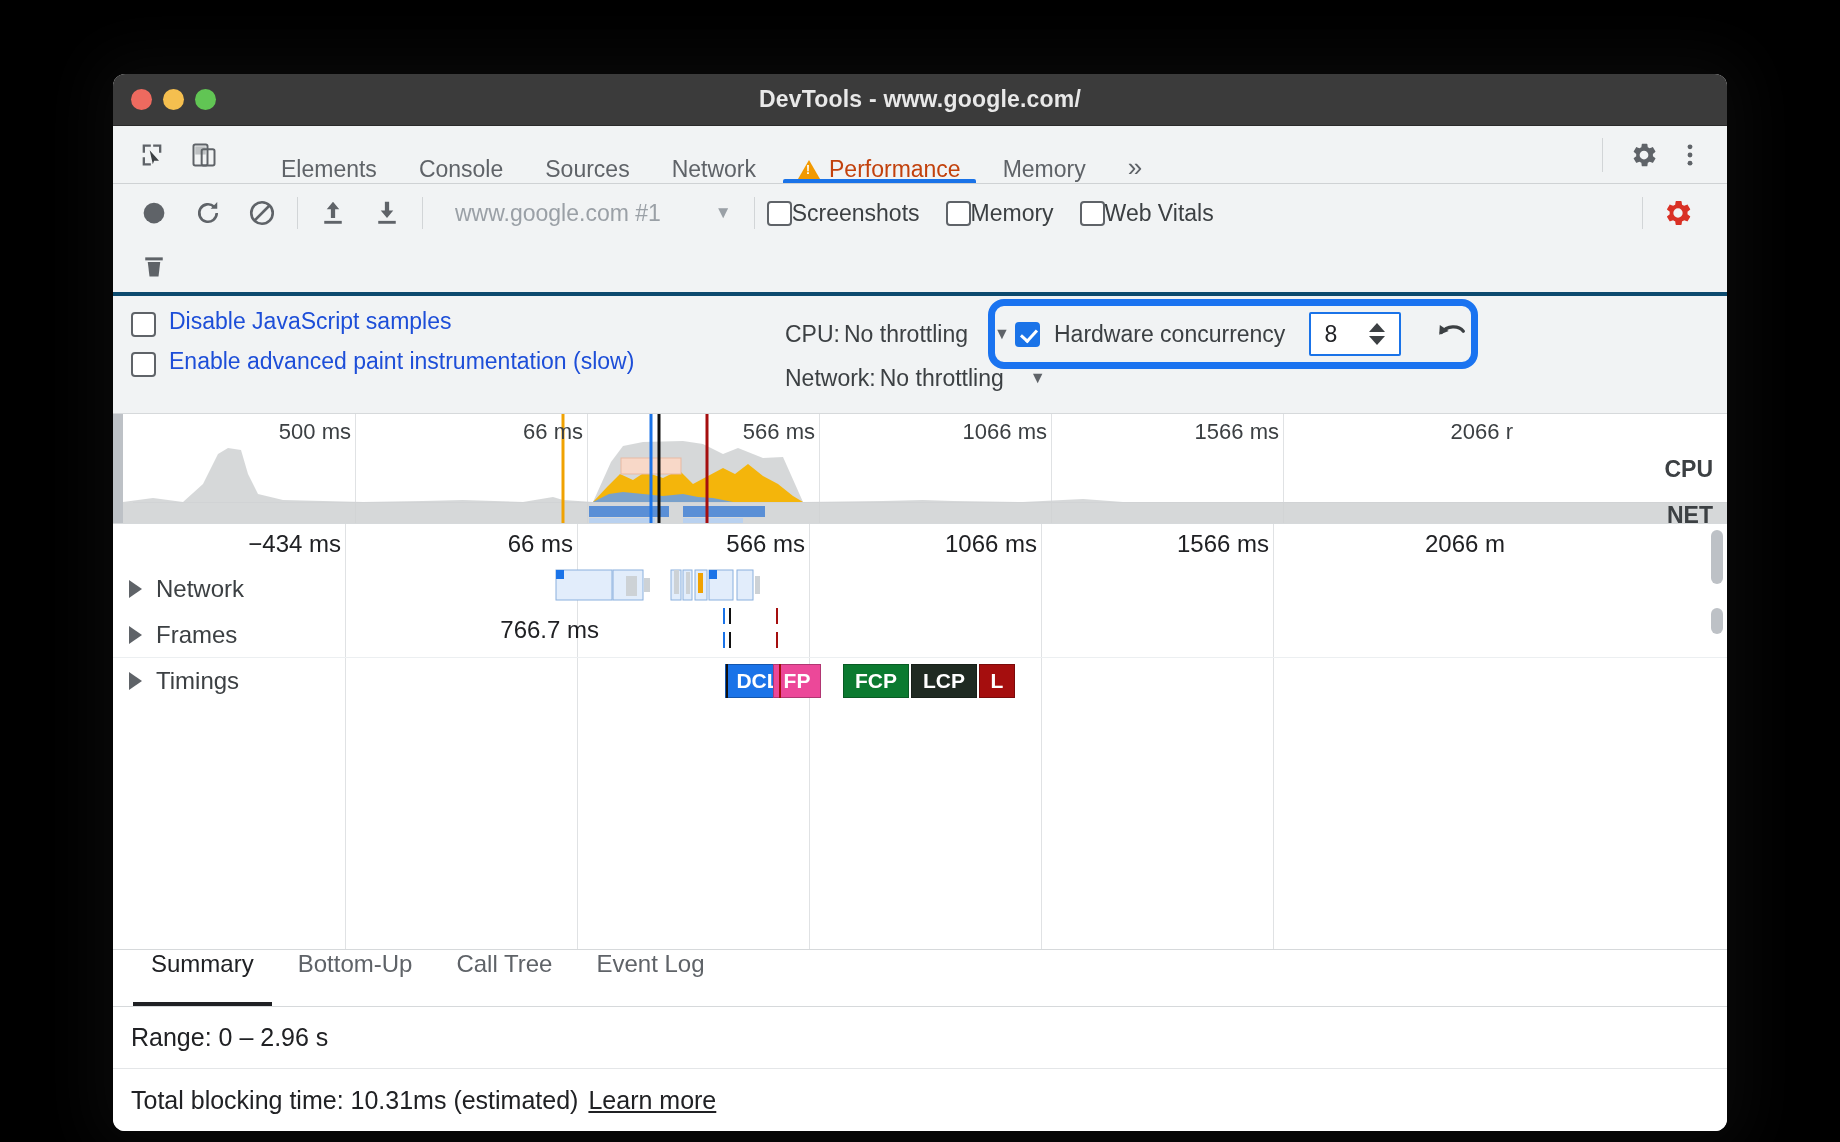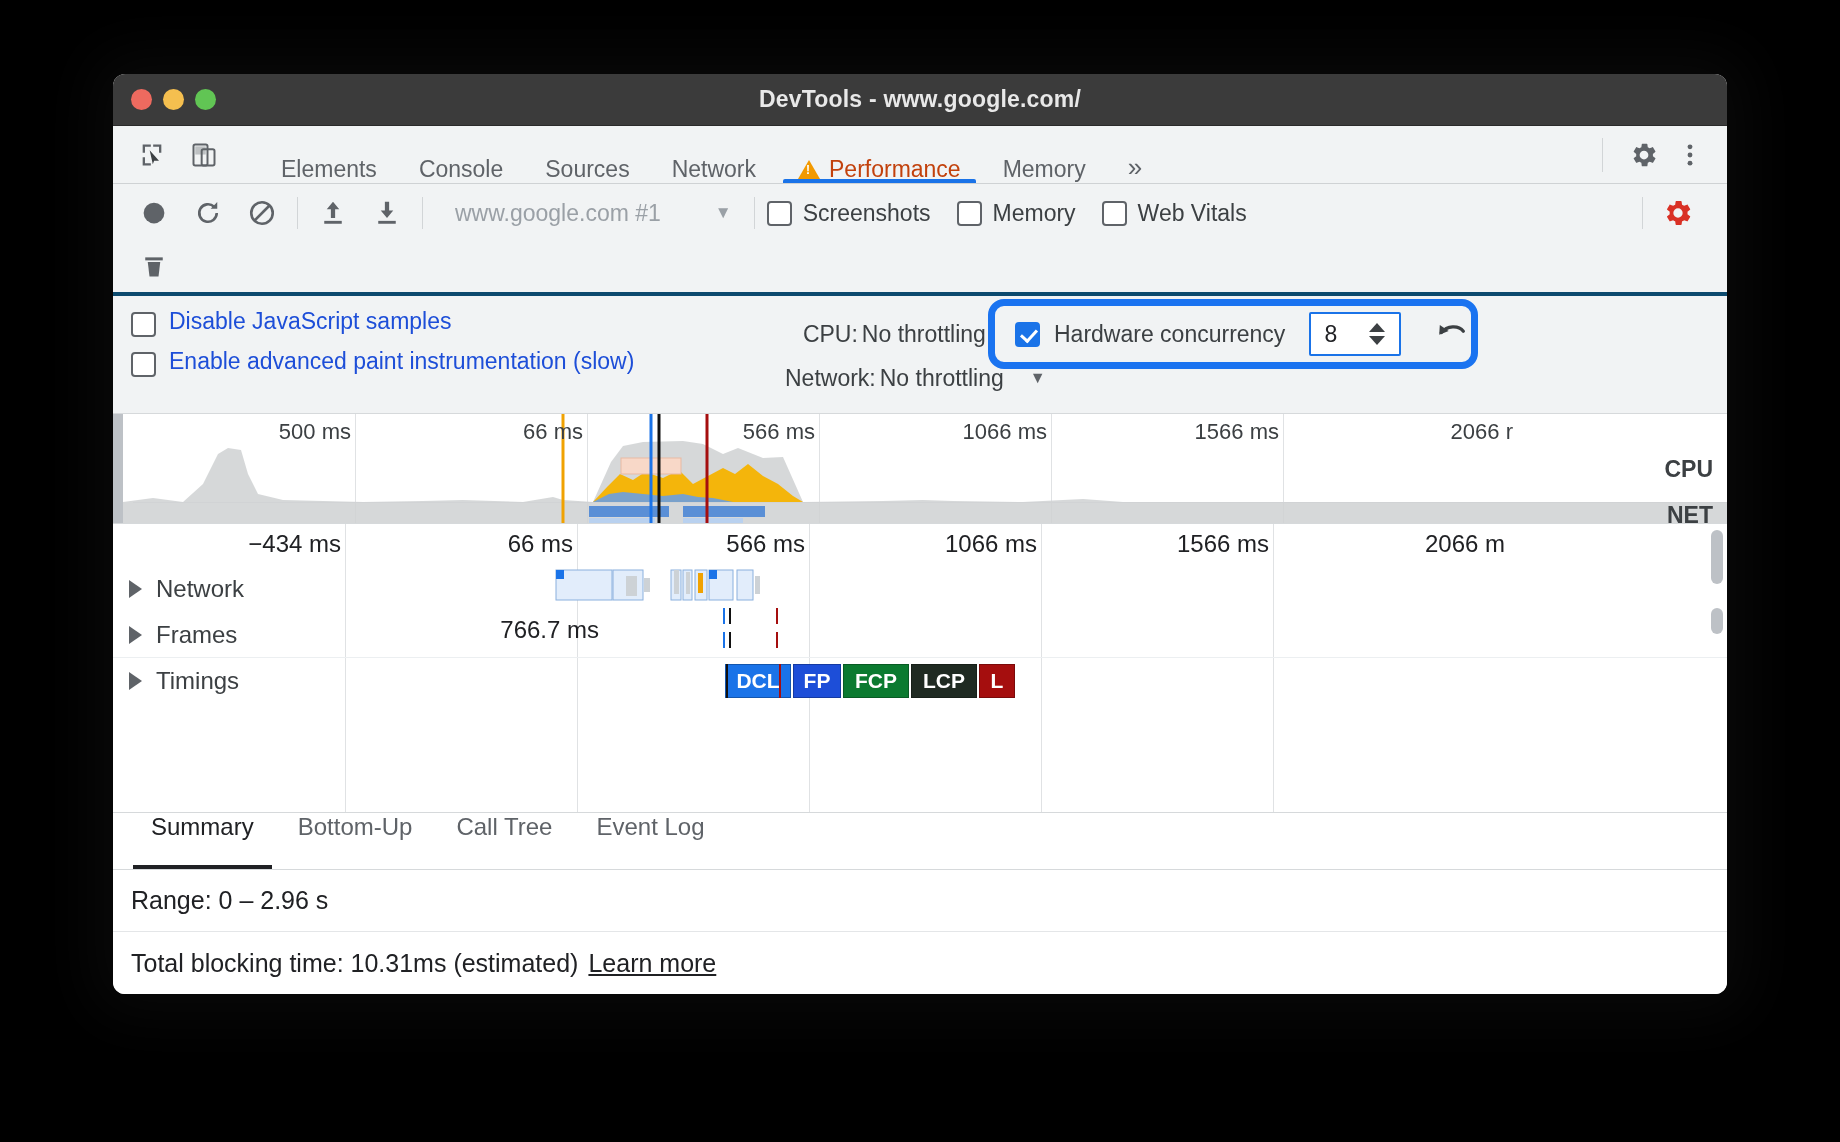--- a/index.html
+++ b/index.html
@@ -13,21 +13,21 @@
   #root {
     position: relative;
     width: 1840px; height: 1142px;
     background: #000;
   }
 
   
   .window {
     position: absolute;
     left: 113px; top: 74px;
-    width: 1614px; height: 920px;
+    width: 1614px; height: 1057px;
     border-radius: 12px;
     background: #ffffff;
     box-shadow: 0 0 60px 22px rgba(255,255,255,0.035);
     overflow: hidden;
     display: flex; flex-direction: column;
   }
 
   
   .titlebar {
     position: relative;
@@ -109,21 +109,21 @@
     width: 54px; height: 46px;
     display: flex; align-items: center; justify-content: center;
     color: #5f6368;
   }
   .sessname {
     color: #9aa0a6; font-size: 23px;
     margin-left: 24px; white-space: nowrap;
   }
   .caret { color: #9aa0a6; font-size: 17px; margin: 0 22px 0 54px; }
   .cbx-group { display: flex; align-items: center; gap: 26px; margin-left: 6px; }
-  .cbx { display: flex; align-items: center; gap: 11px; font-size: 23px; color: #3c4043; white-space: nowrap; }
+  .cbx { display: flex; align-items: center; font-size: 23px; color: #3c4043; white-space: nowrap; }
   .box {
     width: 25px; height: 25px; border: 2px solid #5f6368;
     border-radius: 4px; background: #fff; flex: 0 0 auto;
   }
   .box.checked {
     background: #1a73e8; border-color: #1a73e8;
     position: relative;
   }
   .box.checked::after {
     content: ""; position: absolute;
@@ -141,21 +141,21 @@
     position: relative;
     height: 118px;
     padding-left: 14px;
   }
   .set-col-left { position: absolute; left: 18px; top: 13px; }
   .set-line { display: flex; align-items: flex-start; gap: 13px; margin-bottom: 12px; }
   .set-line .box { margin-top: 3px; }
   .set-lbl { font-size: 23px; color: #1d4ed8; line-height: 1.12; max-width: 470px; }
 
   .set-col-mid { position: absolute; left: 672px; top: 16px; }
-  .thr-row { display: flex; align-items: center; height: 44px; font-size: 23px; color: #3c4043; justify-content: center; }
+  .thr-row { display: flex; align-items: center; height: 44px; font-size: 23px; color: #3c4043; }
   .thr-val { margin-left: 4px; }
   .thr-caret { color: #5f6368; font-size: 16px; margin-left: 26px; }
 
   
   .hl {
     position: absolute;
     left: 875px; top: 3px;
     width: 490px; height: 70px;
     border: 7px solid #1a73f0;
     border-radius: 16px;
@@ -566,21 +566,21 @@
         </svg>
       </div>
 
       <div class="trow" style="border-bottom:none">
         <div class="tname">
           <span class="arrow"></span>
           <span>Timings</span>
         </div>
         <div style="position:absolute;left:0;top:0;height:46px;width:100%">
           <div class="badge" style="left:612px;width:66px;background:#1a73e8">DCL</div>
-          <div class="badge" style="left:680px;width:48px;background:#1d4ed8">FP</div>
+          <div class="badge" style="left:660px;width:48px;background:#ec4899">FP</div>
           <div class="badge" style="left:730px;width:66px;background:#0b7a30">FCP</div>
           <div class="badge" style="left:798px;width:66px;background:#1f2a22">LCP</div>
           <div class="badge" style="left:866px;width:36px;background:#a50e0e">L</div>
           <div class="vline" style="left:613px;top:6px;height:34px;background:#111"></div>
           <div class="vline" style="left:666px;top:6px;height:34px;background:#a50e0e"></div>
         </div>
       </div>
 
       <div class="rscroll-bar" style="top:6px;height:54px"></div>
       <div class="rscroll-bar" style="top:84px;height:26px"></div>

